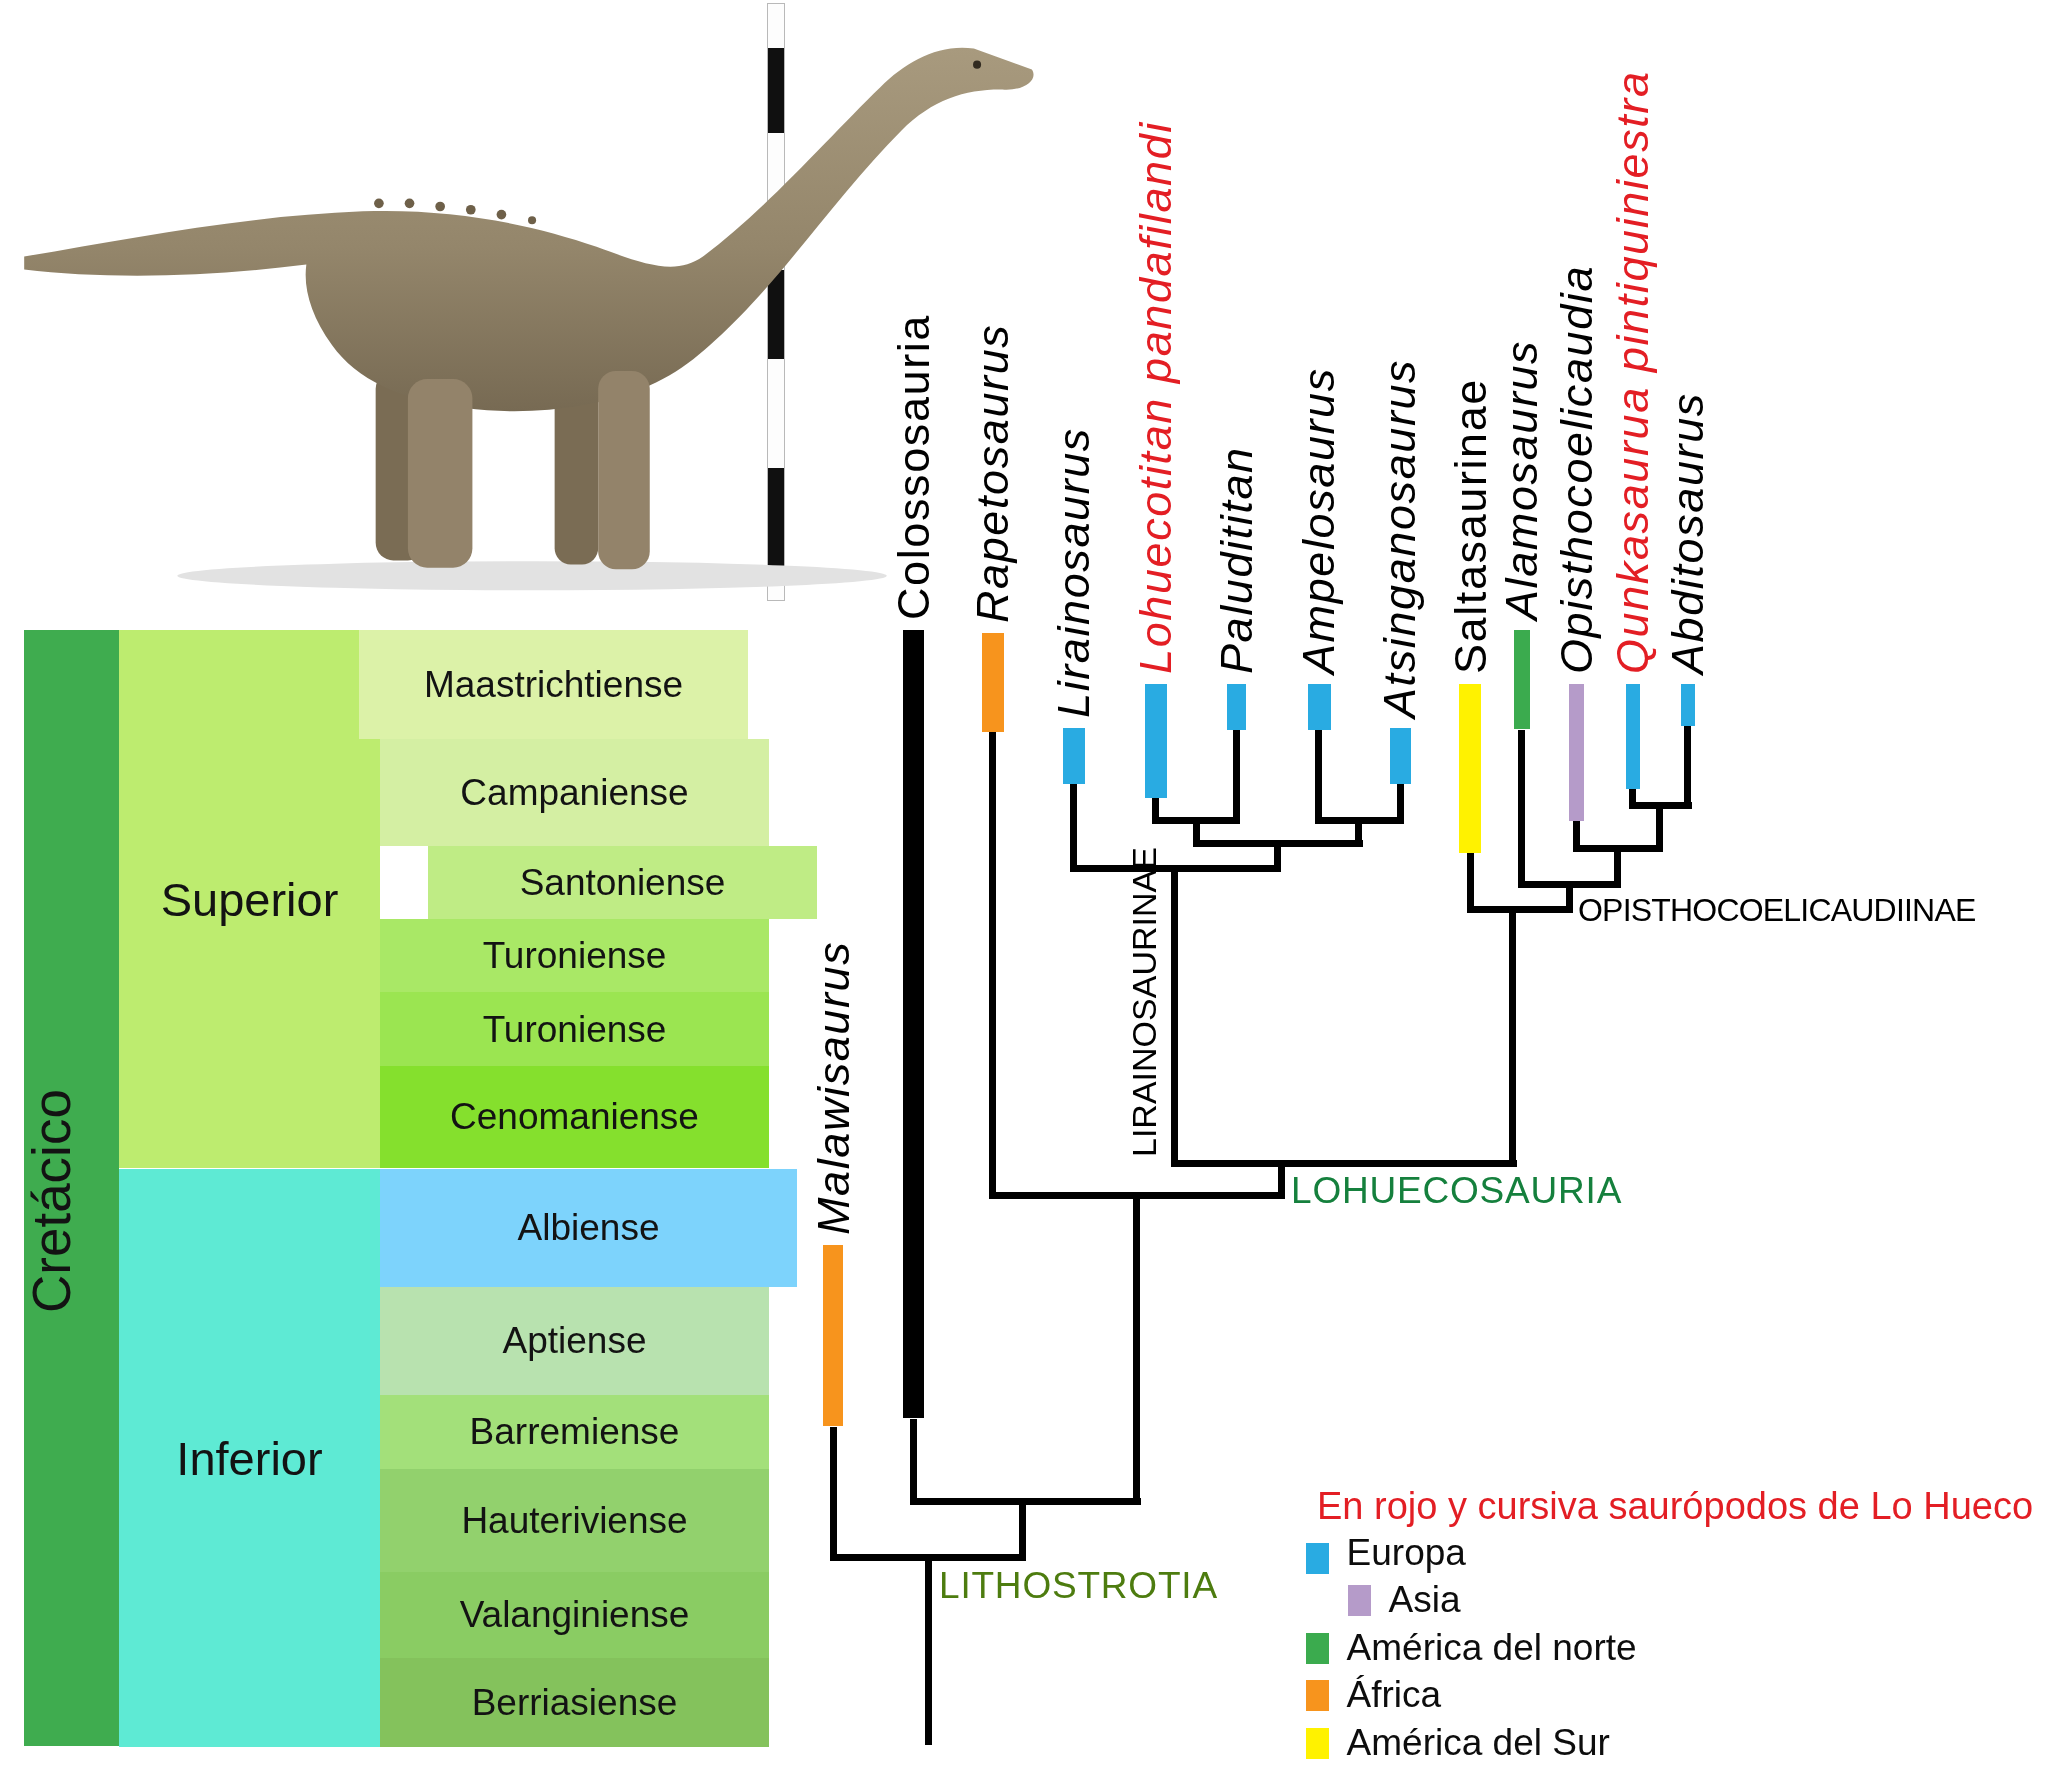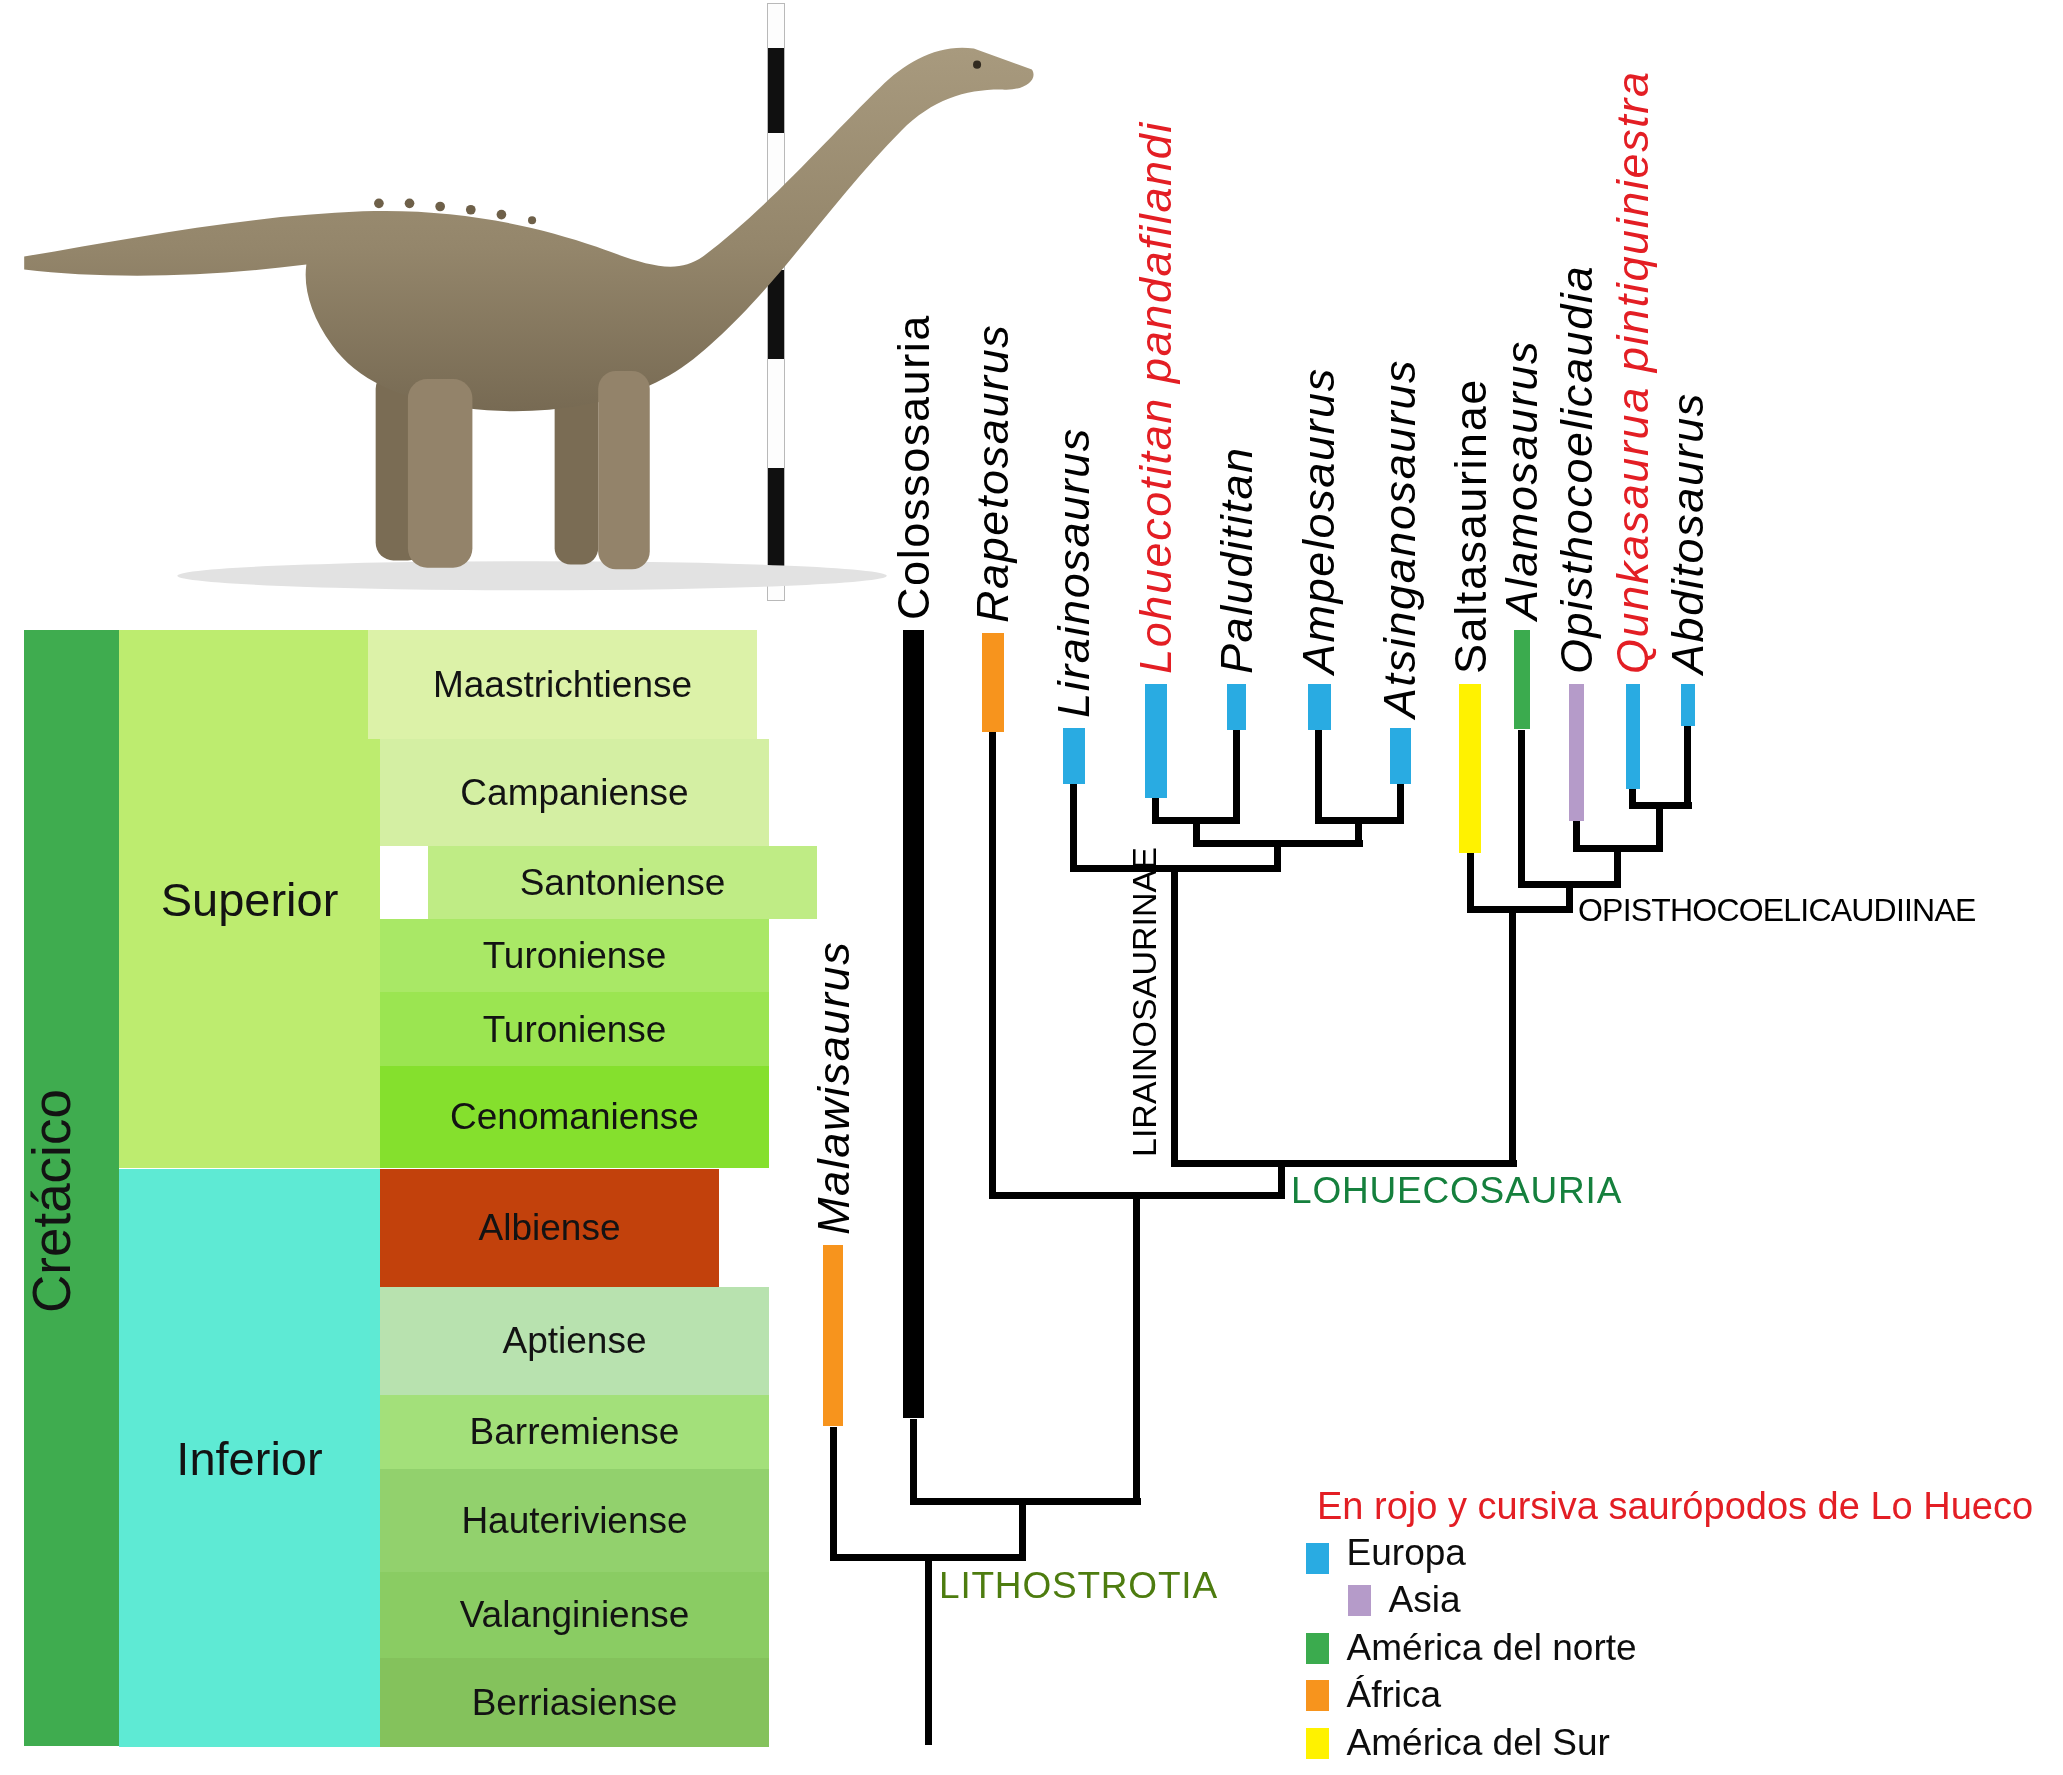--- a/index.html
+++ b/index.html
@@ -83,27 +83,27 @@
     </g>
     <circle cx="1212" cy="80" r="5" fill="#322b20"></circle>
   </svg>
 
   <div id="timescale">
       <div class="ts-cell" style="left: 24px; top: 630px; width: 95px; height: 1116px; background: rgb(63, 172, 79);">
         <div class="rot" style="left: 58px; top: 622px; font-size: 53px; line-height: 61px; color: rgb(19, 19, 19); position: absolute;">Cretácico</div>
       </div>
       <div class="ts-cell ts-epoch" style="left: 119px; top: 630px; width: 261px; height: 538px; background: rgb(189, 236, 111);">Superior</div>
       <div class="ts-cell ts-epoch" style="left: 119px; top: 1169px; width: 261px; height: 578px; background: #5eead4;">Inferior</div>
-      <div class="ts-cell ts-stage" style="left: 368px; top: 630px; width: 389px; height: 109px; background: rgb(220, 242, 168);">Maastrichtiense</div>
+      <div class="ts-cell ts-stage" style="left: 359px; top: 630px; width: 389px; height: 109px; background: rgb(220, 242, 168);">Maastrichtiense</div>
       <div class="ts-cell ts-stage" style="left: 380px; top: 739px; width: 389px; height: 107px; background: rgb(212, 239, 163);">Campaniense</div>
       <div class="ts-cell ts-stage" style="left: 380px; top: 846px; width: 389px; height: 73px; background: rgb(191, 236, 133); margin-left: 48px;">Santoniense</div>
       <div class="ts-cell ts-stage" style="left: 380px; top: 919px; width: 389px; height: 73px; background: rgb(169, 232, 102);">Turoniense</div>
       <div class="ts-cell ts-stage" style="left: 380px; top: 992px; width: 389px; height: 75px; background: rgb(155, 229, 81);">Turoniense</div>
       <div class="ts-cell ts-stage" style="left: 380px; top: 1066px; width: 389px; height: 102px; background: rgb(133, 224, 45);">Cenomaniense</div>
-      <div class="ts-cell ts-stage" style="left: 380px; top: 1169px; width: 339px; height: 118px; background: #c2410c;">Albiense</div>
+      <div class="ts-cell ts-stage" style="left: 380px; top: 1169px; width: 417px; height: 118px; background: #7dd3fc;">Albiense</div>
       <div class="ts-cell ts-stage" style="left: 380px; top: 1287px; width: 389px; height: 108px; background: rgb(184, 226, 175);">Aptiense</div>
       <div class="ts-cell ts-stage" style="left: 380px; top: 1395px; width: 389px; height: 74px; background: rgb(163, 224, 122);">Barremiense</div>
       <div class="ts-cell ts-stage" style="left: 380px; top: 1469px; width: 389px; height: 103px; background: rgb(146, 209, 109);">Hauteriviense</div>
       <div class="ts-cell ts-stage" style="left: 380px; top: 1572px; width: 389px; height: 86px; background: rgb(138, 204, 99);">Valanginiense</div>
       <div class="ts-cell ts-stage" style="left: 380px; top: 1658px; width: 389px; height: 89px; background: rgb(132, 194, 92);">Berriasiense</div>
     </div>
 
   <div id="cladogram">
       <div class="seg" style="left: 1152px; top: 817px; width: 88px; height: 7.3px;"></div>
       <div class="seg" style="left: 1193px; top: 821px; width: 7.3px; height: 22.6px;"></div>

